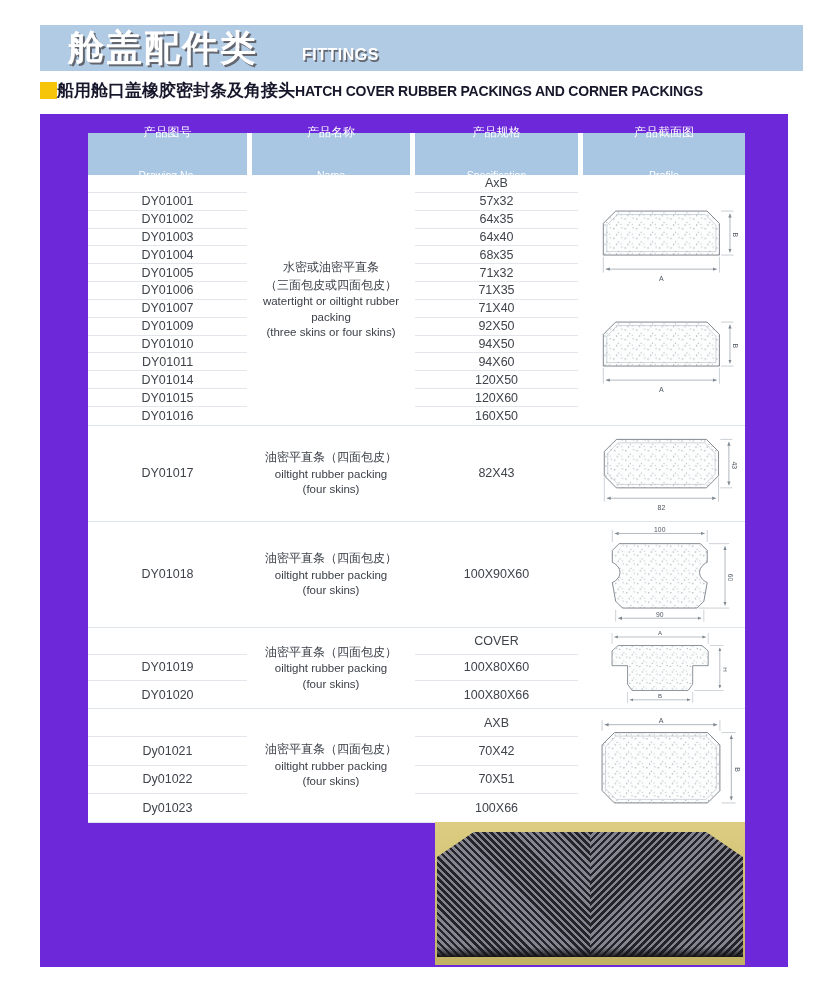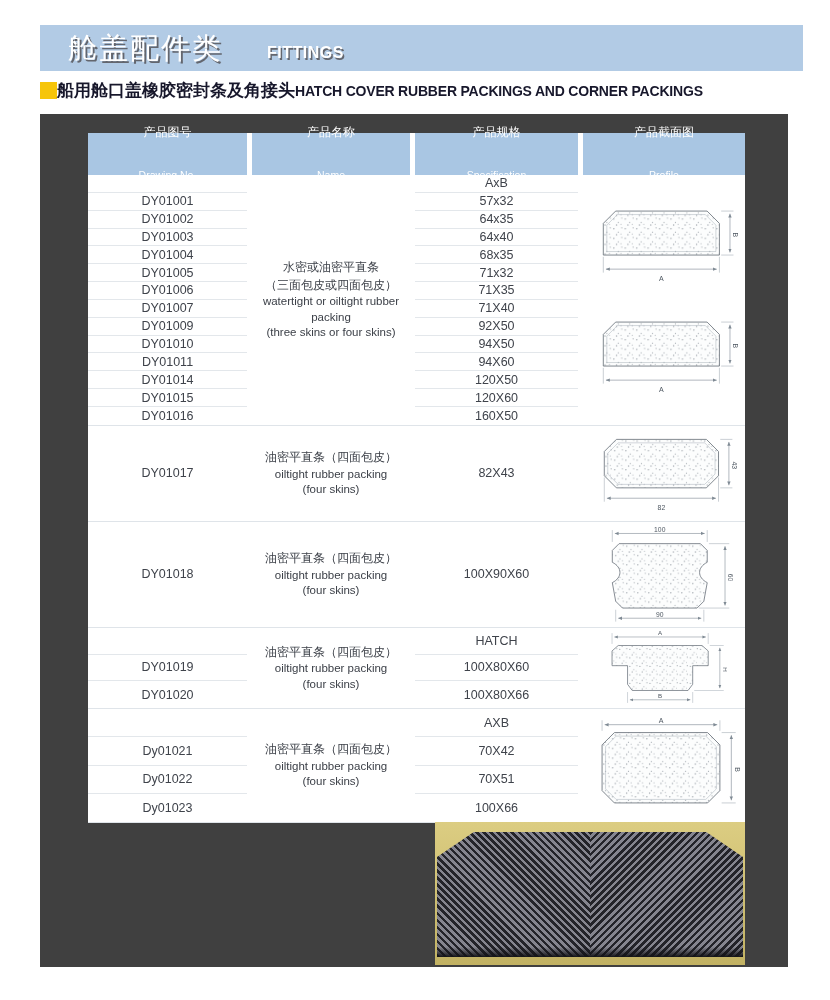--- a/index.html
+++ b/index.html
@@ -7,37 +7,37 @@
     width:830px;height:1000px;position:relative;background:#ffffff;
     font-family:"Liberation Sans","DejaVu Sans",sans-serif;overflow:hidden;
   }
   
   .banner{
     position:absolute;left:40px;top:25px;width:763px;height:46px;
     background:#b2cbe5;display:flex;align-items:baseline;gap:9px;
     padding-left:28px;box-sizing:border-box;
   }
   .banner .cn{
-    font-size:29px;font-weight:normal;color:#ffffff;line-height:46px;
+    font-size:36px;font-weight:bold;color:#ffffff;line-height:46px;
     text-shadow:2px 2px 0 #63666e;letter-spacing:2px;
   }
   .banner .en{
     font-size:16px;font-weight:bold;color:#ffffff;
     text-shadow:1.5px 1.5px 0 #63666e;letter-spacing:.5px;margin-left:35px;
   }
   .subtitle{
     position:absolute;left:40px;top:79px;display:flex;align-items:center;
   }
   .subtitle .sq{width:17px;height:17px;background:#f6c50a;flex:0 0 auto;}
   .subtitle .cn{font-size:17px;font-weight:bold;color:#17172b;}
   .subtitle .en{font-size:14px;font-weight:bold;color:#17172b;letter-spacing:-.2px;}
   
   .panel{
     position:absolute;left:40px;top:114px;width:748px;height:853px;
-    background:#404040;
+    background:#6d28d9;
   }
   
   .ptable{
     position:absolute;left:48px;top:19px;width:657px;background:#ffffff;
   }
   .thead,.tgroup{display:flex;gap:5px;}
   .thead .hcell{
     flex:0 0 auto;background:#a9c6e3;color:#ffffff;height:42px;
     display:flex;flex-direction:column;align-items:center;justify-content:center;
     line-height:1.3;
@@ -268,21 +268,21 @@
         <div class="cell">DY01020</div>
       </div>
       <div class="col w-name">
         <div class="mcell">
           <div class="ncn">油密平直条（四面包皮）</div>
           <div class="nen">oiltight rubber packing</div>
           <div class="nen">(four skins)</div>
         </div>
       </div>
       <div class="col w-spec">
-        <div class="cell">HATCH</div>
+        <div class="cell">COVER</div>
         <div class="cell">100X80X60</div>
         <div class="cell">100X80X66</div>
       </div>
       <div class="col w-prof profcol">
         <svg width="150" height="76" viewBox="0 0 170 98">
           <path d="M 26,20 L 134,20 L 142,27 L 142,46 L 122,46 L 122,70 L 116,78 L 44,78 L 38,70 L 38,46 L 18,46 L 18,27 Z" fill="url(#stip)" stroke="#6f7780" stroke-width="1"></path>
           <path d="M18,18 V4 M142,18 V4" stroke="#9aa4ae" stroke-width="0.6" fill="none"></path>
           <line x1="21" y1="9" x2="139" y2="9" stroke="#7f8a94" stroke-width="0.7" marker-start="url(#arr)" marker-end="url(#arr)"></line>
           <text class="dim-t" x="80" y="7" text-anchor="middle">A</text>
           <path d="M144,20 H162 M124,78 H162" stroke="#9aa4ae" stroke-width="0.6" fill="none"></path>

